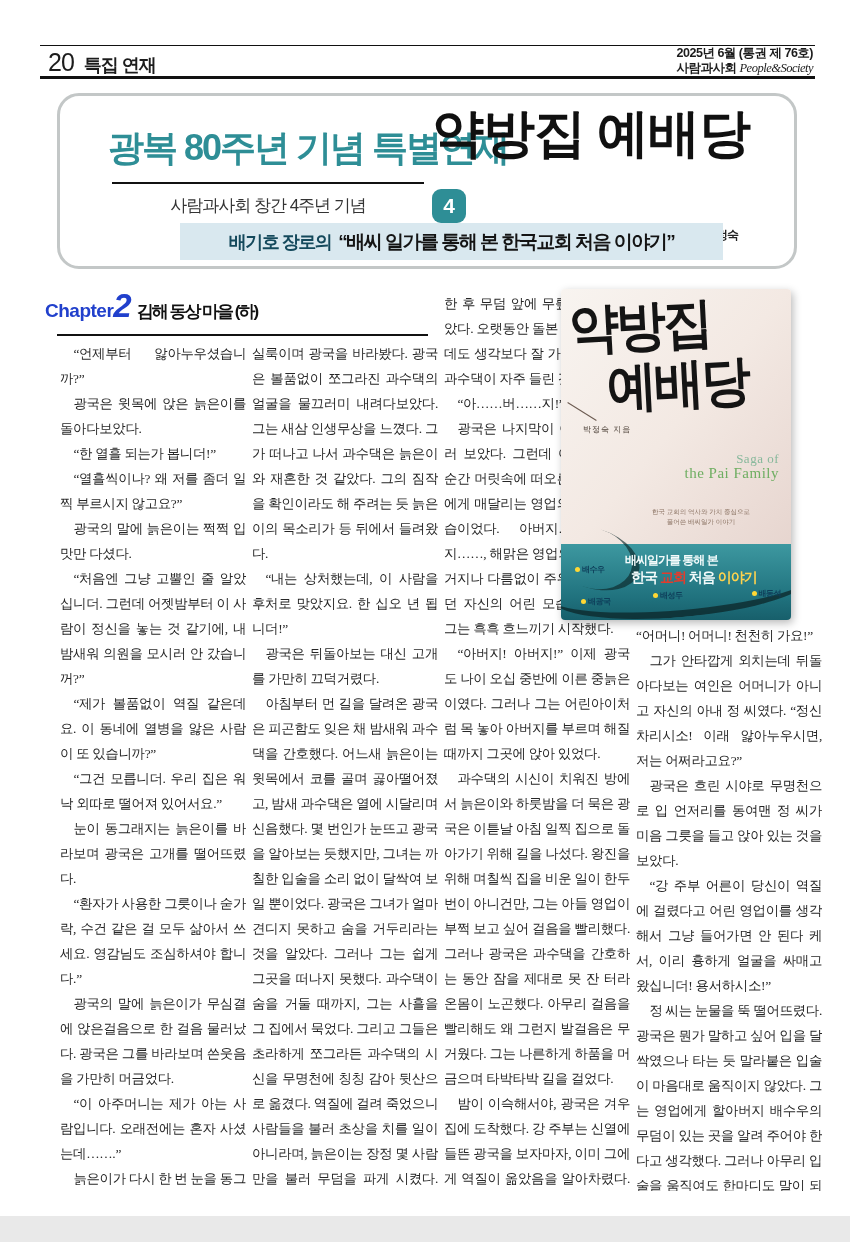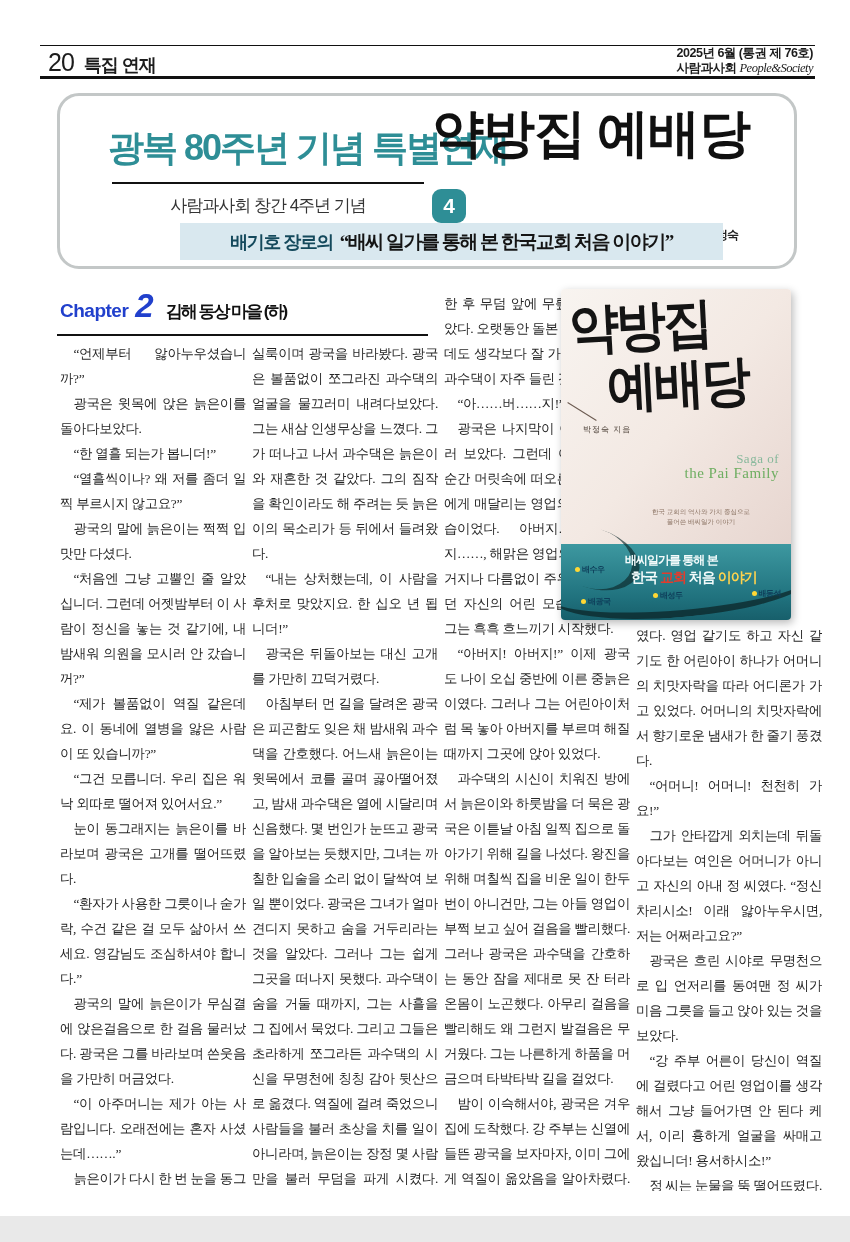--- a/index.html
+++ b/index.html
@@ -28,25 +28,25 @@
   .mast-title-row{display:flex;align-items:flex-start;gap:11px;flex-direction:column;}
   .mast-title{font-family:"Liberation Serif",serif;font-size:52px;font-weight:900;
               letter-spacing:-1px;color:#101010;line-height:60px;white-space:nowrap;}
   .mast-badge{margin-top:14px;width:34px;height:34px;border-radius:9px;background:#2e8e96;
               color:#fff;font-size:21px;font-weight:800;display:flex;align-items:center;justify-content:center;}
   .mast-author{margin-top:4px;text-align:right;padding-right:44px;
                font-size:12px;font-weight:700;letter-spacing:-1px;color:#222;}
   .mast-strip{position:absolute;left:120px;top:127px;width:543px;height:37px;background:#d9e8ef;
               display:flex;align-items:center;justify-content:center;gap:7px;white-space:nowrap;}
   .strip-prefix{font-size:18px;font-weight:800;letter-spacing:-1.5px;color:#14495c;}
-  .strip-quote{font-family:Liberation Serif, serif;font-size:19px;font-weight:700;
+  .strip-quote{font-family:Liberation Sans, sans-serif;font-size:19px;font-weight:700;
                letter-spacing:-1.5px;color:#141414;}
 
   
-  .chapter{position:absolute;left:60px;top:293px;display:flex;align-items:baseline;gap:7px;}
+  .chapter{position:absolute;left:45px;top:293px;display:flex;align-items:baseline;}
   .ch-label{color:#2140cc;font-size:19px;font-weight:700;letter-spacing:-0.5px;}
   .ch-num{color:#2140cc;font-size:33px;font-weight:700;font-style:italic;line-height:26px;}
   .ch-title{color:#111;font-size:17px;font-weight:800;letter-spacing:-2px;margin-left:5px;}
   .ch-rule{position:absolute;left:57px;top:334px;width:371px;height:2px;background:#111;}
 
   
   .col{position:absolute;width:186px;overflow:hidden;
        font-family:"Liberation Serif",serif;font-size:13.4px;line-height:25px;
        text-align:justify;letter-spacing:-0.3px;color:#262626;}
   .col p{margin:0;text-indent:1em;}
@@ -152,21 +152,20 @@
     </div>
   <div class="col col3 cont">
       <p>한 후 무덤 앞에 무릎을 꿇고 앉았다. 오랫동안 돌본 이가 없었는데도 생각보다 잘 가꾸어진 것이 과수댁이 자주 들린 것 같았다.</p>
       <p>“아……버……지!”</p>
       <p>광국은 나지막이 아버지를 불러 보았다. 그런데 이상하게 그 순간 머릿속에 떠오른 것은 광국에게 매달리는 영업의 귀여운 모습이었다. 아버지…… 아버지……, 해맑은 영업의 얼굴 위에 거지나 다름없이 주위 속을 헤매던 자신의 어린 모습이 겹쳤다. 그는 흑흑 흐느끼기 시작했다.</p>
       <p>“아버지! 아버지!” 이제 광국도 나이 오십 중반에 이른 중늙은이였다. 그러나 그는 어린아이처럼 목 놓아 아버지를 부르며 해질 때까지 그곳에 앉아 있었다.</p>
       <p>과수댁의 시신이 치워진 방에서 늙은이와 하룻밤을 더 묵은 광국은 이튿날 아침 일찍 집으로 돌아가기 위해 길을 나섰다. 왕진을 위해 며칠씩 집을 비운 일이 한두 번이 아니건만, 그는 아들 영업이 부쩍 보고 싶어 걸음을 빨리했다. 그러나 광국은 과수댁을 간호하는 동안 잠을 제대로 못 잔 터라 온몸이 노곤했다. 아무리 걸음을 빨리해도 왜 그런지 발걸음은 무거웠다. 그는 나른하게 하품을 머금으며 타박타박 길을 걸었다.</p>
       <p>밤이 이슥해서야, 광국은 겨우 집에 도착했다. 강 주부는 신열에 들뜬 광국을 보자마자, 이미 그에게 역질이 옮았음을 알아차렸다. 강 주부는 서둘러 광국을 골방에 격리했고, 특히 나이 어린 영업은 얼씬도 못하도록 했다. 강 주부가 정성을 다해 탕제를 달여 먹이고 애써 보았지만, 광국의 병세는 깊어 갔다. 골방에 누워 광국은 자신의 정신이 점점 혼미해지는 것을 느꼈다. 어린 영업의 얼굴이 자신의 눈앞에서 어른거리는 듯했다. 그러나 다시 보면 자신의 어린 시절의 모습 같기도 했다. 비단 치마저고리에 곱게 단장한 어머니도 보</p>
     </div>
   <div class="col col4 cont">
-      <p>였다. 영업 같기도 하고 자신 같기도 한 어린아이 하나가 어머니의 치맛자락을 따라 어디론가 가고 있었다. 어머니의 치맛자락에서 향기로운 냄새가 한 줄기 풍겼다.</p>
       <p>“어머니! 어머니! 천천히 가요!”</p>
       <p>그가 안타깝게 외치는데 뒤돌아다보는 여인은 어머니가 아니고 자신의 아내 정 씨였다. “정신 차리시소! 이래 앓아누우시면, 저는 어쩌라고요?”</p>
       <p>광국은 흐린 시야로 무명천으로 입 언저리를 동여맨 정 씨가 미음 그릇을 들고 앉아 있는 것을 보았다.</p>
       <p>“강 주부 어른이 당신이 역질에 걸렸다고 어린 영업이를 생각해서 그냥 들어가면 안 된다 케서, 이리 흉하게 얼굴을 싸매고 왔십니더! 용서하시소!”</p>
       <p>정 씨는 눈물을 뚝 떨어뜨렸다. 광국은 뭔가 말하고 싶어 입을 달싹였으나 타는 듯 말라붙은 입술이 마음대로 움직이지 않았다. 그는 영업에게 할아버지 배수우의 무덤이 있는 곳을 알려 주어야 한다고 생각했다. 그러나 아무리 입술을 움직여도 한마디도 말이 되어 나오질 않았다.</p>
     </div>
 
   <div class="cover">
     <div class="cover-title1">약방집</div>
     <div class="cover-title2">예배당</div>

